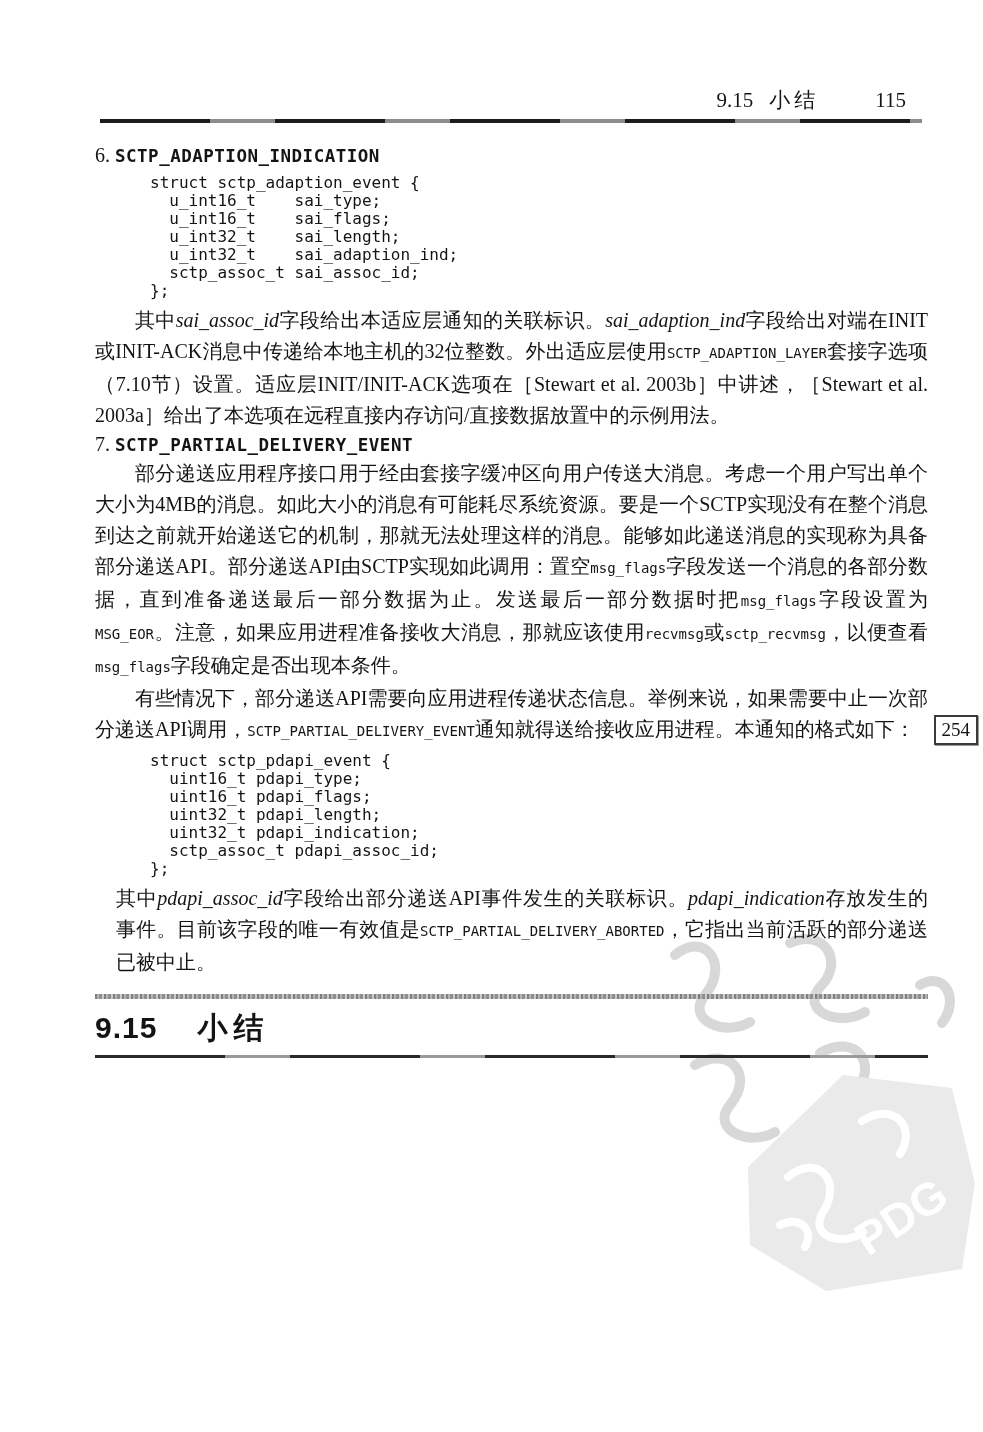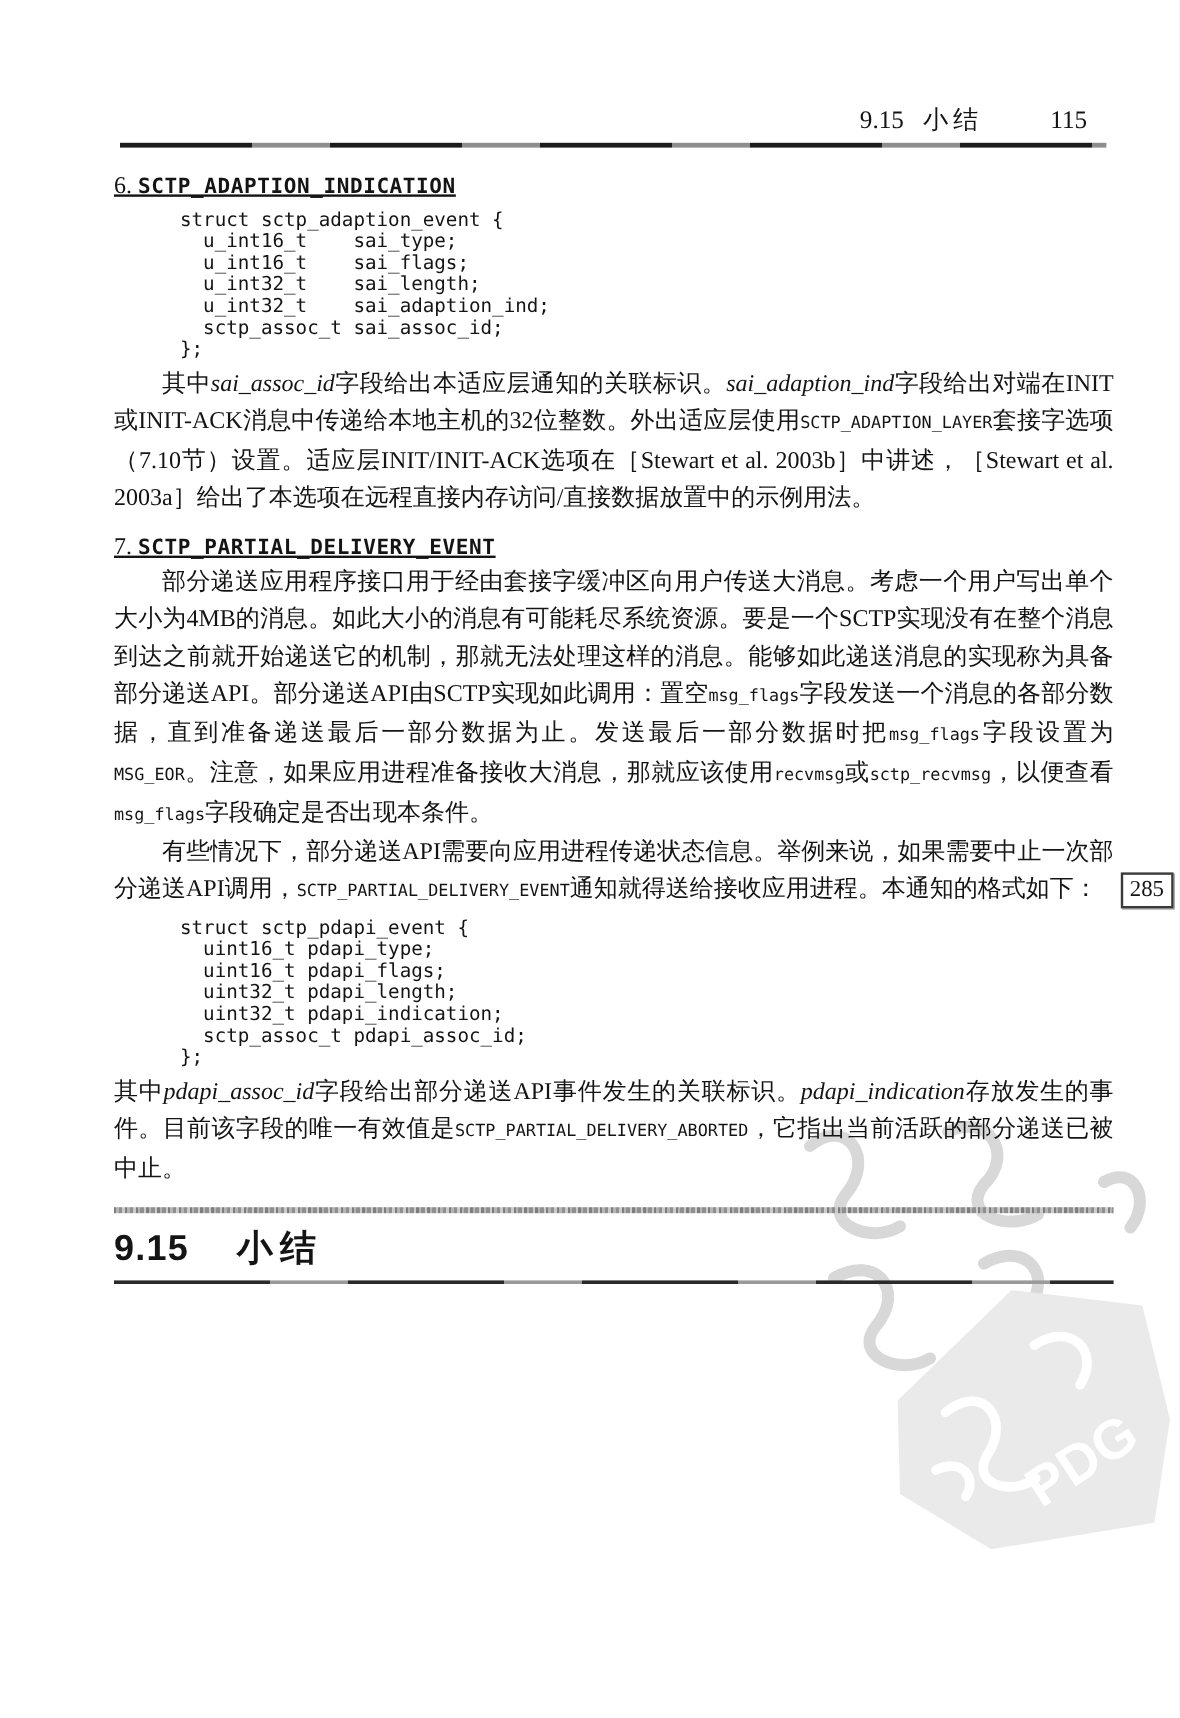--- a/index.html
+++ b/index.html
@@ -16,31 +16,31 @@
     font-size:21px; padding-right:22px; height:30px;
   }
   .page-header .hs-no { margin-right:16px; }
   .page-header .hs-title { letter-spacing:4px; }
   .page-header .hs-pg { margin-left:56px; }
   .header-rule {
     position:absolute; left:100px; top:119px; width:822px; height:4px; z-index:1;
     background:repeating-linear-gradient(90deg,#1c1c1c 0 110px,#8d8d8d 110px 175px);
   }
 
-  .num-heading { margin-top:26px; font-size:20px; line-height:26px;text-decoration:underline; }
+  .num-heading { margin-top:26px; font-size:20px; line-height:26px; }
   .num-heading .num { font-family:"Liberation Serif",serif; }
   .num-heading .const {
     font-family:"DejaVu Sans Mono","Liberation Mono",monospace;
     font-weight:bold; font-size:17.5px; letter-spacing:0.5px;
   }
   .body {
     margin:0; font-size:20px; line-height:31px; text-align:justify;
     text-indent:2em;
   }
-  .body.noindent { text-indent:0; }
+  .body.noindent { text-indent:0;margin-left:21px; }
   .seg-m { font-family:"DejaVu Sans Mono","Liberation Mono",monospace; font-size:14px; }
   .seg-i { font-style:italic; }
   .code {
     margin:5px 0 5px 55px; font-family:"DejaVu Sans Mono","Liberation Mono",monospace;
     font-size:16px; line-height:18px; white-space:pre;
   }
   .rel { position:relative; }
   .margin-marker {
     position:absolute; right:-50px; bottom:2px;
     border:2px solid #3a3a3a; background:#fff; padding:0 6px;
@@ -106,30 +106,30 @@
     <pre class="code">struct sctp_adaption_event {
   u_int16_t    sai_type;
   u_int16_t    sai_flags;
   u_int32_t    sai_length;
   u_int32_t    sai_adaption_ind;
   sctp_assoc_t sai_assoc_id;
 };</pre>
 
     <p class="body"><span class="seg-r">其中</span><span class="seg-i">sai_assoc_id</span><span class="seg-r">字段给出本适应层通知的关联标识。</span><span class="seg-i">sai_adaption_ind</span><span class="seg-r">字段给出对端在INIT或INIT-ACK消息中传递给本地主机的32位整数。外出适应层使用</span><span class="seg-m">SCTP_ADAPTION_LAYER</span><span class="seg-r">套接字选项（7.10节）设置。适应层INIT/INIT-ACK选项在［Stewart et al. 2003b］中讲述，［Stewart et al. 2003a］给出了本选项在远程直接内存访问/直接数据放置中的示例用法。</span></p>
 
-    <div class="num-heading" style="margin-top:12px">
+    <div class="num-heading" style="margin-top:0">
       <span class="num">7.</span>
       <span class="const">SCTP_PARTIAL_DELIVERY_EVENT</span>
     </div>
 
     <p class="body"><span class="seg-r">部分递送应用程序接口用于经由套接字缓冲区向用户传送大消息。考虑一个用户写出单个大小为4MB的消息。如此大小的消息有可能耗尽系统资源。要是一个SCTP实现没有在整个消息到达之前就开始递送它的机制，那就无法处理这样的消息。能够如此递送消息的实现称为具备部分递送API。部分递送API由SCTP实现如此调用：置空</span><span class="seg-m">msg_flags</span><span class="seg-r">字段发送一个消息的各部分数据，直到准备递送最后一部分数据为止。发送最后一部分数据时把</span><span class="seg-m">msg_flags</span><span class="seg-r">字段设置为</span><span class="seg-m">MSG_EOR</span><span class="seg-r">。注意，如果应用进程准备接收大消息，那就应该使用</span><span class="seg-m">recvmsg</span><span class="seg-r">或</span><span class="seg-m">sctp_recvmsg</span><span class="seg-r">，以便查看</span><span class="seg-m">msg_flags</span><span class="seg-r">字段确定是否出现本条件。</span></p>
 
     <p class="body rel">
       <span><span class="seg-r">有些情况下，部分递送API需要向应用进程传递状态信息。举例来说，如果需要中止一次部分递送API调用，</span><span class="seg-m">SCTP_PARTIAL_DELIVERY_EVENT</span><span class="seg-r">通知就得送给接收应用进程。本通知的格式如下：</span></span>
-      <span class="margin-marker">285</span>
+      <span class="margin-marker">254</span>
     </p>
 
     <pre class="code">struct sctp_pdapi_event {
   uint16_t pdapi_type;
   uint16_t pdapi_flags;
   uint32_t pdapi_length;
   uint32_t pdapi_indication;
   sctp_assoc_t pdapi_assoc_id;
 };</pre>
 

